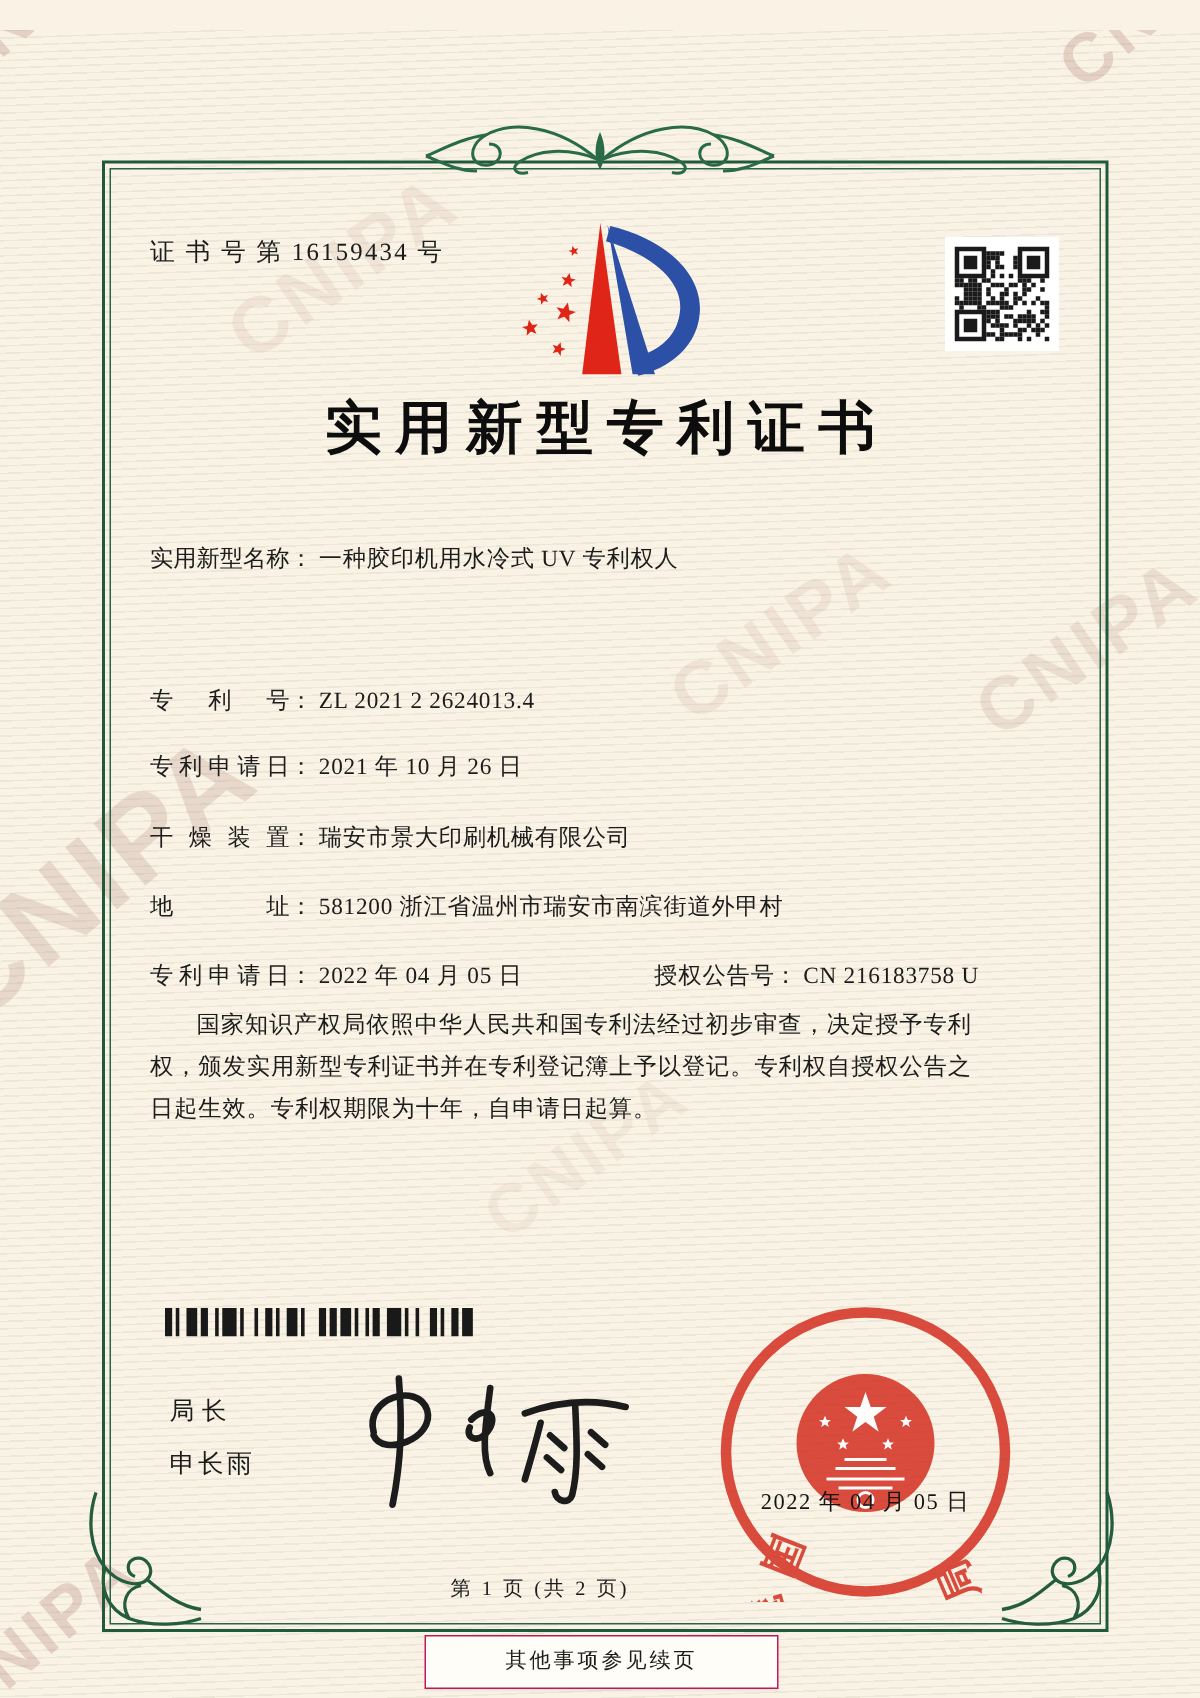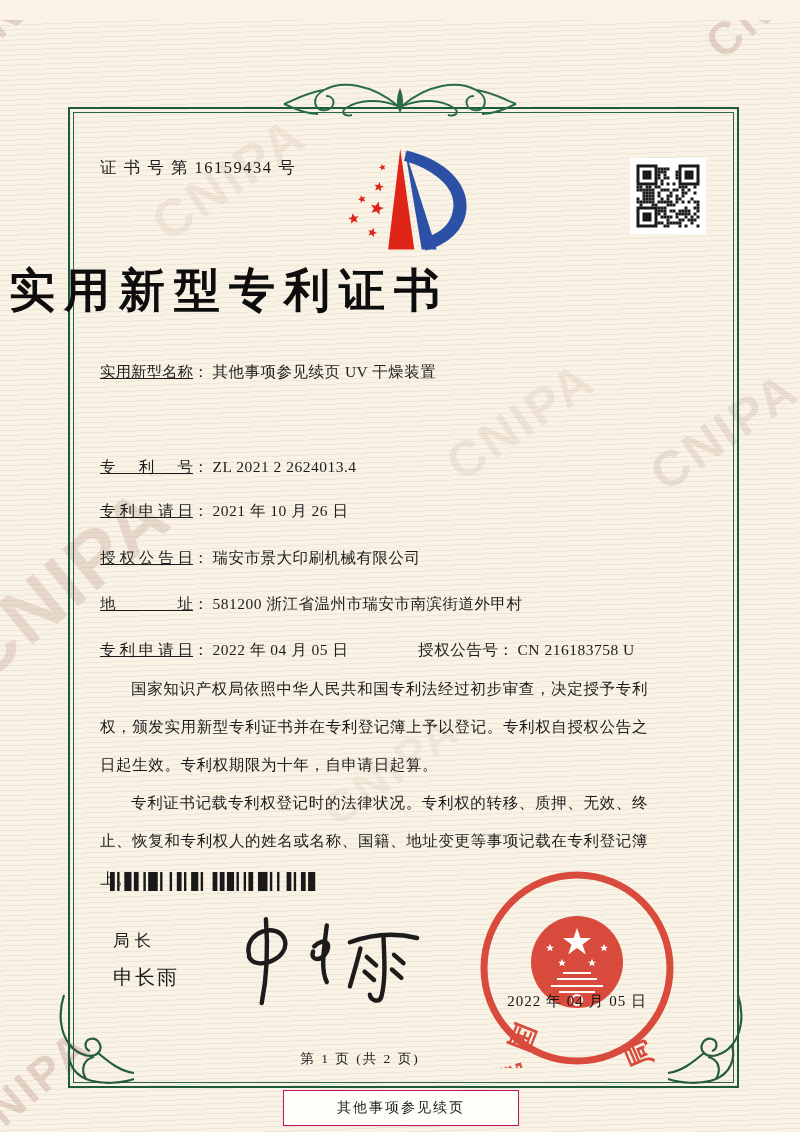--- a/index.html
+++ b/index.html
@@ -9,35 +9,35 @@
   .waves{position:absolute;inset:0;pointer-events:none;
     background:repeating-linear-gradient(178deg,rgba(110,140,110,.10) 0 1px,transparent 1px 5px);}
   .wm{position:absolute;font-family:"Liberation Sans","DejaVu Sans",sans-serif;
       font-weight:bold;color:#cfb0a6;transform-origin:left center;white-space:nowrap;
       pointer-events:none;letter-spacing:3px;}
   .frame{position:absolute;left:68px;top:87px;width:667px;height:977px;border:2px solid #205a3c;}
   .frame-inner{position:absolute;inset:3px;border:1px solid #2a6446;}
   .cert-no{position:absolute;left:100px;top:137px;font-size:16.5px;letter-spacing:1.5px;}
   .logo{position:absolute;left:334px;top:124px;}
   .qr-pad{position:absolute;left:630px;top:138px;width:76px;height:76px;background:#ffffff;}
-  .title{position:absolute;left:0;top:240px;width:800px;
-         font-size:46px;font-weight:bold;letter-spacing:9px;text-indent:9px;color:#0d0d0d;}
+  .title{position:absolute;left:0;top:240px;width:800px;text-align:center;
+         font-size:38px;font-weight:bold;letter-spacing:9px;text-indent:9px;color:#0d0d0d;}
   .frow{position:absolute;left:100px;width:560px;font-size:15.5px;white-space:nowrap;}
   .flabel{display:inline-block;width:93px;text-align:justify;text-align-last:justify;
-          vertical-align:top;text-decoration:underline;}
+          vertical-align:top;}
   .flabel2{display:inline-block;width:80px;text-align:justify;text-align-last:justify;
           vertical-align:top;}
   .fvalue{margin-left:4px;letter-spacing:.5px;}
-  .pair2{position:absolute;left:318px;top:0;white-space:nowrap;}
+  .pair2{position:absolute;left:336px;top:0;white-space:nowrap;}
   .paras{position:absolute;left:100px;top:650px;width:548px;font-size:15.5px;
-         line-height:38px;text-align:justify;letter-spacing:.6px;}
+         line-height:28px;text-align:justify;letter-spacing:.6px;}
   .paras p{margin:0;text-indent:2em;}
   .barcode{position:absolute;left:110px;top:852px;}
   .signer-title{position:absolute;left:113px;top:910px;font-size:16.5px;letter-spacing:5px;}
-  .signer-name{position:absolute;left:113px;top:944px;font-size:20px;letter-spacing:2px;}
+  .signer-name{position:absolute;left:113px;top:944px;font-size:17px;letter-spacing:2px;}
   .sig{position:absolute;left:226px;top:890px;}
   .seal{position:absolute;left:477px;top:848px;width:200px;height:200px;opacity:.9;}
   .seal-date{position:absolute;left:477px;top:972px;width:200px;text-align:center;
              font-size:15px;letter-spacing:1px;color:#141414;z-index:5;}
   .page-footer{position:absolute;left:0;top:1030px;width:720px;text-align:center;
                font-size:13.5px;letter-spacing:2px;}
   .cont-box{position:absolute;left:283px;top:1070px;width:234px;height:34px;line-height:34px;
             background:#fffdf7;border:1px solid #be185d;box-shadow:0 1px 2px rgba(0,0,0,.08);
             text-align:center;font-size:14px;letter-spacing:2px;}
   svg{display:block;}
@@ -269,44 +269,43 @@
         <rect x="54.5" y="12.5" width="9" height="9" fill="#1a1a1a"></rect>
         <rect x="6.5" y="48.5" width="21" height="21" fill="#1a1a1a"></rect>
         <rect x="9.5" y="51.5" width="15" height="15" fill="#ffffff"></rect>
         <rect x="12.5" y="54.5" width="9" height="9" fill="#1a1a1a"></rect>
       </svg>
   </div>
 
   <div class="title">实用新型专利证书</div>
 
   <div class="frow" style="top:342px;">
-    <span class="flabel">实用新型名称</span><span>：</span><span class="fvalue">其他事项参见续页 UV 干燥装置</span>
+    <span class="flabel">实用新型名称</span><span>：</span><span class="fvalue">一种胶印机用水冷式 UV 专利权人</span>
   </div>
   <div class="frow" style="top:437px;">
     <span class="flabel">专利号</span><span>：</span><span class="fvalue">ZL 2021 2 2624013.4</span>
   </div>
   <div class="frow" style="top:481px;">
     <span class="flabel">专利申请日</span><span>：</span><span class="fvalue">2021 年 10 月 26 日</span>
   </div>
   <div class="frow" style="top:528px;">
-    <span class="flabel">授权公告日</span><span>：</span><span class="fvalue">瑞安市景大印刷机械有限公司</span>
+    <span class="flabel">干燥装置</span><span>：</span><span class="fvalue">瑞安市景大印刷机械有限公司</span>
   </div>
   <div class="frow" style="top:574px;">
     <span class="flabel">地址</span><span>：</span><span class="fvalue">581200 浙江省温州市瑞安市南滨街道外甲村</span>
   </div>
   <div class="frow" style="top:620px;">
     <span class="flabel">专利申请日</span><span>：</span><span class="fvalue">2022 年 04 月 05 日</span>
     <span class="pair2">
       <span class="flabel2">授权公告号</span><span>：</span><span class="fvalue">CN 216183758 U</span>
     </span>
   </div>
 
   <div class="paras">
     <p>国家知识产权局依照中华人民共和国专利法经过初步审查，决定授予专利权，颁发实用新型专利证书并在专利登记簿上予以登记。专利权自授权公告之日起生效。专利权期限为十年，自申请日起算。</p>
-    <p>专利证书记载专利权登记时的法律状况。专利权的转移、质押、无效、终止、恢复和专利权人的姓名或名称、国籍、地址变更等事项记载在专利登记簿上。</p>
   </div>
 
   <div class="barcode">
     <svg id="barcode-svg" width="210" height="19" viewBox="0 0 210 19">
         <rect x="0.00" y="0" width="4.77" height="19" fill="#191919"></rect>
         <rect x="7.16" y="0" width="2.39" height="19" fill="#191919"></rect>
         <rect x="14.32" y="0" width="7.16" height="19" fill="#191919"></rect>
         <rect x="23.86" y="0" width="4.77" height="19" fill="#191919"></rect>
         <rect x="33.41" y="0" width="2.39" height="19" fill="#191919"></rect>
         <rect x="38.18" y="0" width="9.55" height="19" fill="#191919"></rect>

